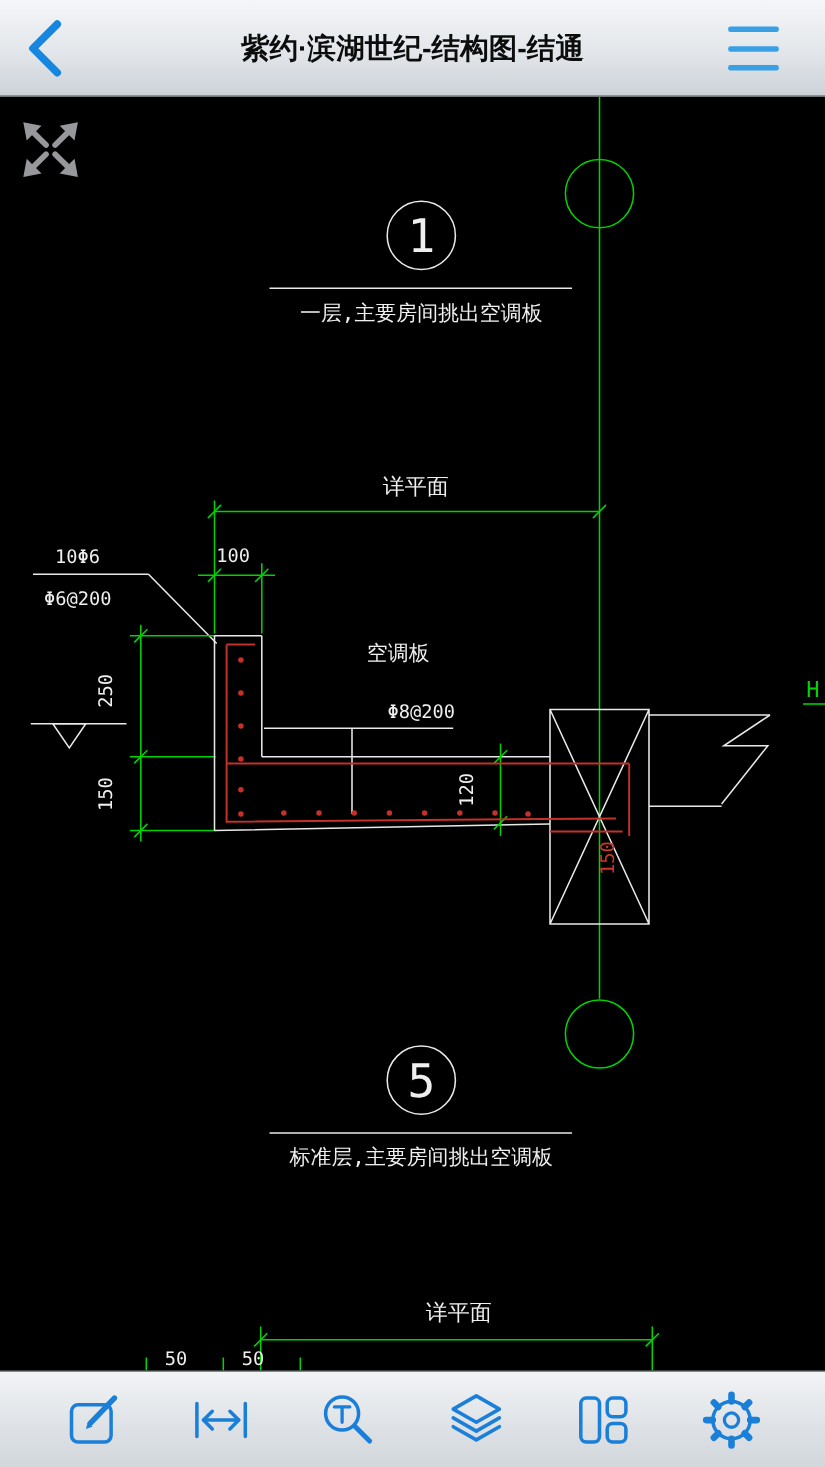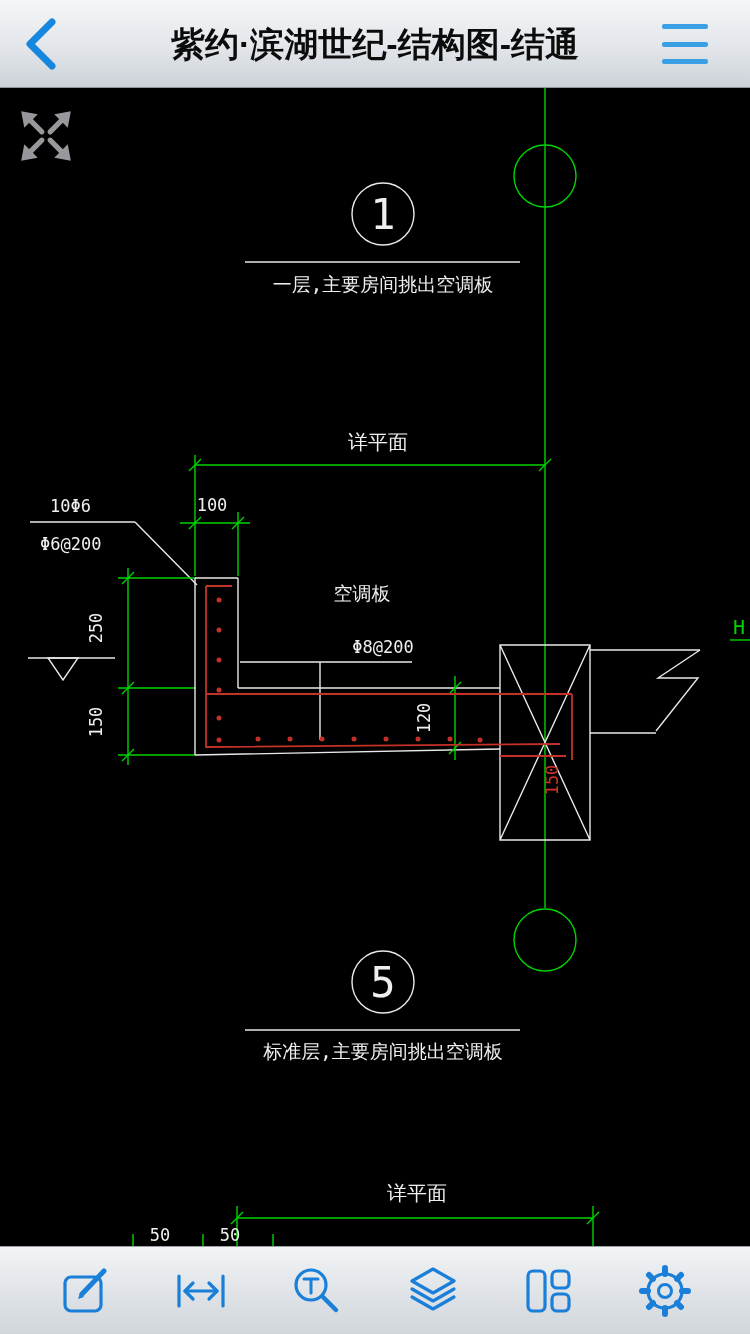--- a/index.html
+++ b/index.html
@@ -4,21 +4,21 @@
 <style>
   html,body{margin:0;padding:0;background:#222;}
   .phone{position:relative;width:750px;height:1334px;overflow:hidden;background:#000;
          font-family:"Liberation Sans",sans-serif;}
   
   .header{position:absolute;top:0;left:0;width:750px;height:88px;
           background:linear-gradient(180deg,#f5f6f8 0%,#e2e6ea 55%,#ccd2d8 100%);
           border-bottom:1px solid #8d939b;box-sizing:border-box;z-index:5;}
   .back-btn{position:absolute;left:18px;top:14px;width:52px;height:60px;cursor:pointer;}
   .title{position:absolute;left:0;right:0;top:0;height:88px;line-height:88px;
-         text-align:center;font-size:34px;font-weight:700;color:#0c0c0c;white-space:nowrap;}
+         text-align:center;font-size:26px;font-weight:700;color:#0c0c0c;white-space:nowrap;}
   .menu-btn{position:absolute;right:40px;top:22px;width:48px;height:44px;cursor:pointer;
             display:flex;flex-direction:column;justify-content:space-between;padding:2px 0;box-sizing:border-box;}
   .menu-btn span{display:block;width:46px;height:5px;background:#39a0e6;border-radius:2px;}
   
   .canvas{position:absolute;top:88px;left:0;width:750px;height:1158px;background:#000;}
   .fs-icon{position:absolute;top:18px;left:16px;width:60px;height:60px;cursor:pointer;}
   .cad-svg{position:absolute;top:0;left:0;}
   .cad-svg text{font-family:"DejaVu Sans Mono","Liberation Mono",monospace;fill:#efefef;}
   .cad-svg text.dim{font-size:17px;}
   .cad-svg text.lbl{font-size:19px;}

